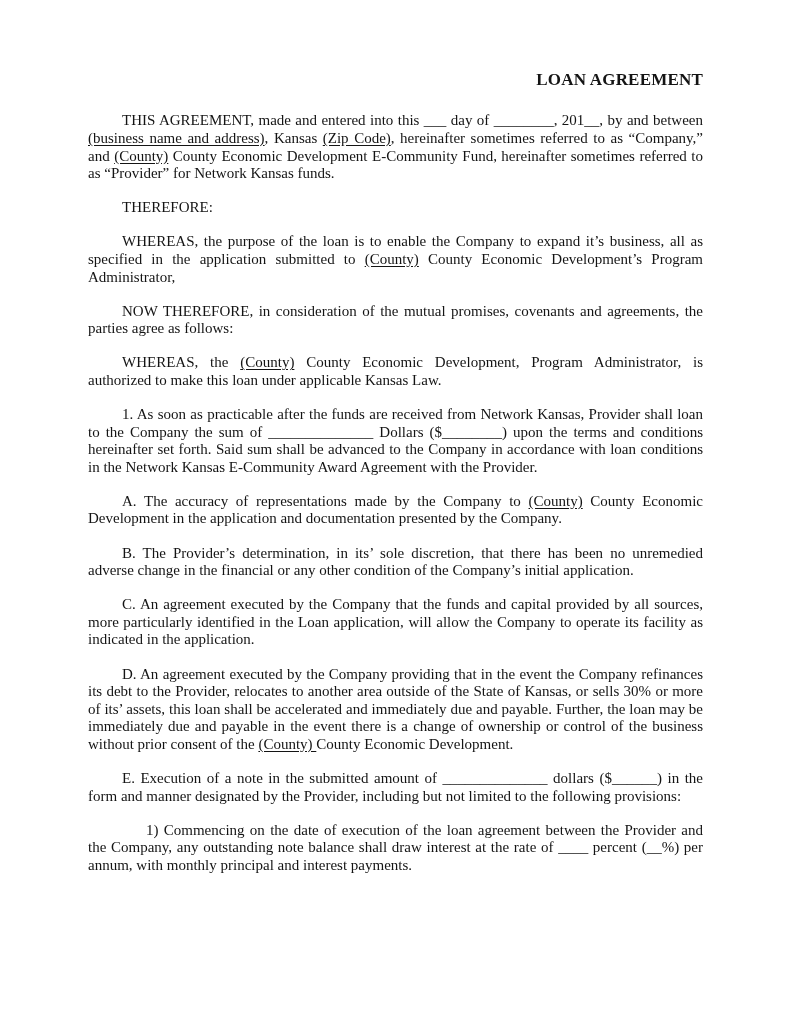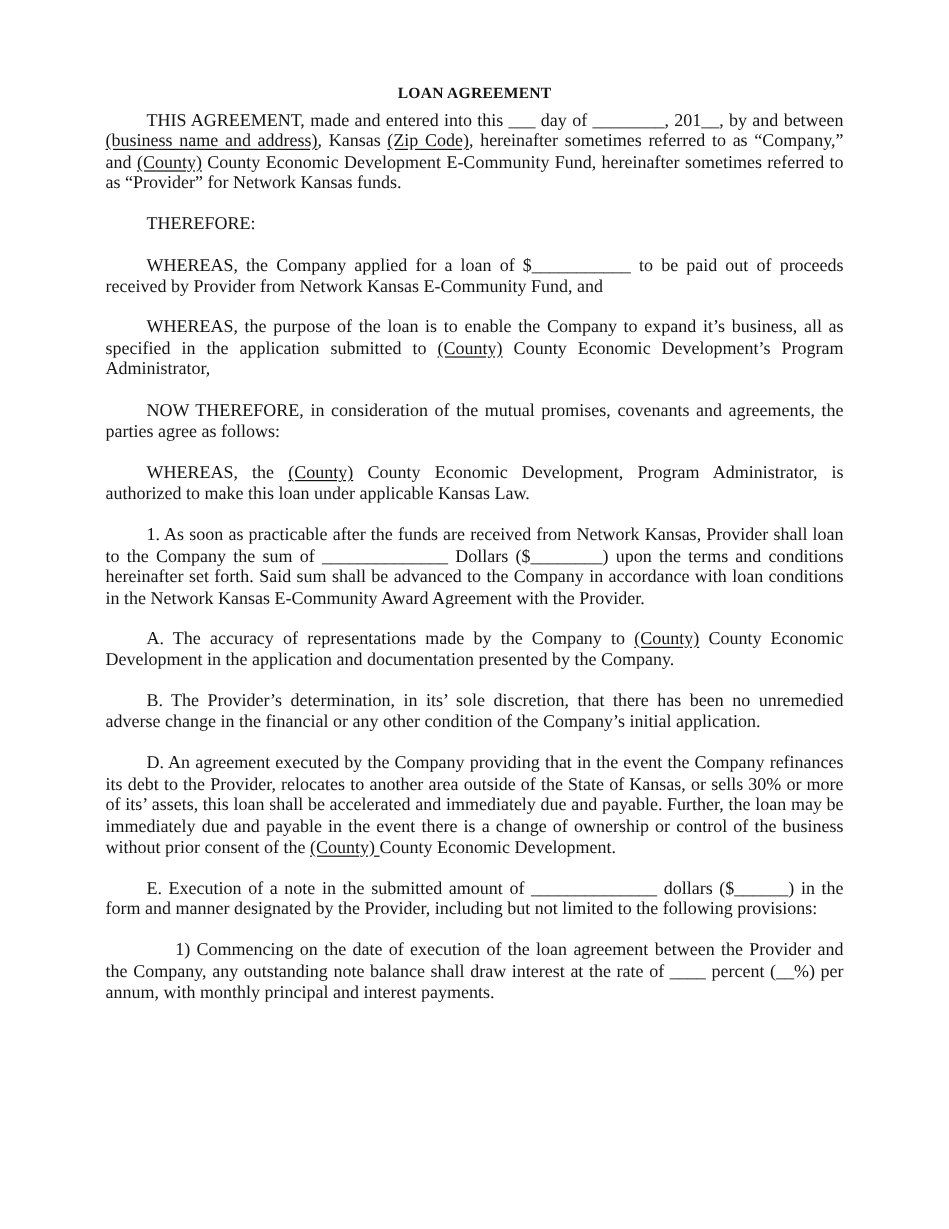--- a/index.html
+++ b/index.html
@@ -18,25 +18,25 @@
   }
   .page {
     position: relative;
     width: 791px;
     height: 1024px;
     background: #ffffff;
     box-sizing: border-box;
     padding: 70px 88px 0 88px;
   }
   .doc-title {
-    text-align: center;
+    text-align: right;
     font-weight: bold;
-    font-size: 13px;
+    font-size: 17px;
     letter-spacing: 0.2px;
-    margin: 0 0 7px 0;
+    margin: 0 0 22px 0;
     line-height: 1.2;
   }
   .para {
     text-align: justify;
     text-justify: inter-word;
     font-size: 15px;
     line-height: 17.6px;
     margin: 0 0 16.5px 0;
     hyphens: none;
   }
@@ -55,35 +55,35 @@
 <body>
 
 <div class="page">
 
   <h1 class="doc-title">LOAN AGREEMENT</h1>
 
   <p class="para indent"><span>THIS AGREEMENT, made and entered into this ___ day of ________, 201__, by and between </span><span class="u">(business name and address)</span><span>, Kansas </span><span class="u">(Zip Code)</span><span>, hereinafter sometimes referred to as “Company,” and </span><span class="u">(County)</span><span> County Economic Development E-Community Fund, hereinafter sometimes referred to as “Provider” for Network Kansas funds.</span></p>
 
   <p class="para indent">THEREFORE:</p>
 
-  <p class="para indent">WHEREAS, the Company applied for a loan of $___________ to be paid out of proceeds received by Provider from Network Kansas E-Community Fund, and</p>
 
   <p class="para indent"><span>WHEREAS, the purpose of the loan is to enable the Company to expand it’s business, all as specified in the application submitted to </span><span class="u">(County)</span><span> County Economic Development’s Program Administrator,</span></p>
 
   <p class="para indent">NOW THEREFORE, in consideration of the mutual promises, covenants and agreements, the parties agree as follows:</p>
 
   <p class="para indent"><span>WHEREAS, the </span><span class="u">(County)</span><span> County Economic Development, Program Administrator, is authorized to make this loan under applicable Kansas Law.</span></p>
 
   <p class="para indent">1.   As soon as practicable after the funds are received from Network Kansas, Provider shall loan to the Company the sum of ______________ Dollars ($________) upon the terms and conditions hereinafter set forth.  Said sum shall be advanced to the Company in accordance with loan conditions in the Network Kansas E-Community Award Agreement with the Provider.</p>
 
 
   <p class="para indent"><span>A.  The accuracy of representations made by the Company to </span><span class="u">(County)</span><span> County Economic Development in the application and documentation presented by the Company.</span></p>
 
   <p class="para indent">B.  The Provider’s determination, in its’ sole discretion, that there has been no unremedied adverse change in the financial or any other condition of the Company’s initial application.</p>
 
+  <p class="para indent">C.  An agreement executed by the Company that the funds and capital provided by all sources, more particularly identified in the Loan application, will allow the Company to operate its facility as indicated in the application.</p>
 
   <p class="para indent"><span>D.  An agreement executed by the Company providing that in the event the Company refinances its debt to the Provider, relocates to another area outside of the State of Kansas, or sells 30% or more of its’ assets, this loan shall be accelerated and immediately due and payable.  Further, the loan may be immediately due and payable in the event there is a change of ownership or control of the business without prior consent of the </span><span class="u">(County) </span><span>County Economic Development.</span></p>
 
   <p class="para indent">E.  Execution of a note in the submitted amount of ______________ dollars ($______) in the form and manner designated by the Provider, including but not limited to the following provisions:</p>
 
   <p class="para indent-deep">1)   Commencing on the date of execution of the loan agreement between the Provider and the Company, any outstanding note balance shall draw interest at the rate of ____ percent (__%) per annum, with monthly principal and interest payments.</p>
 
 </div>
 
 </body></html>

